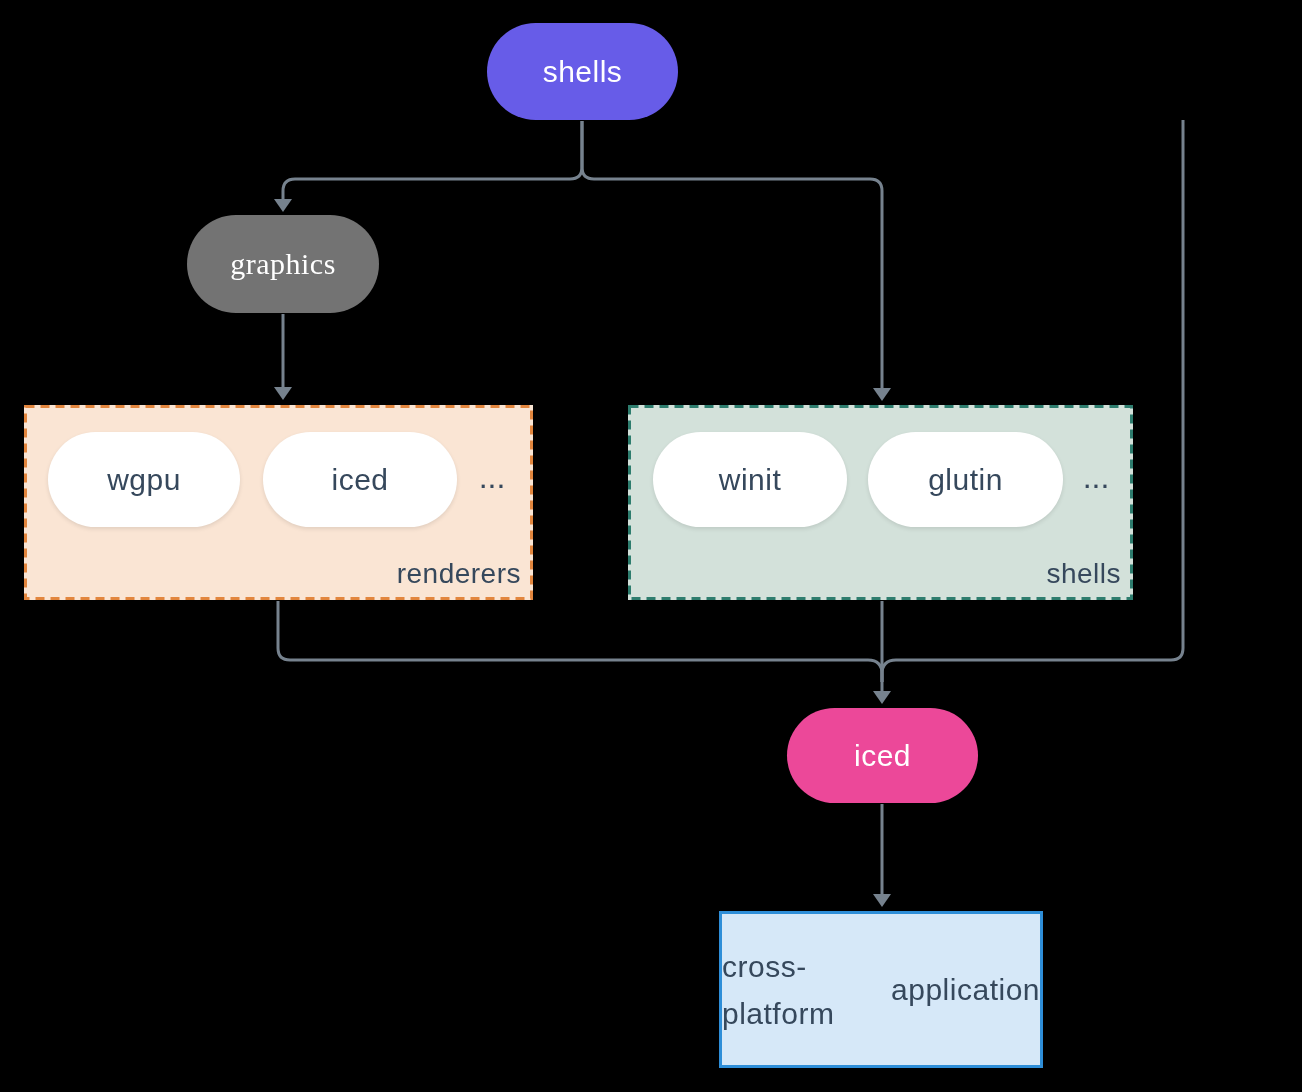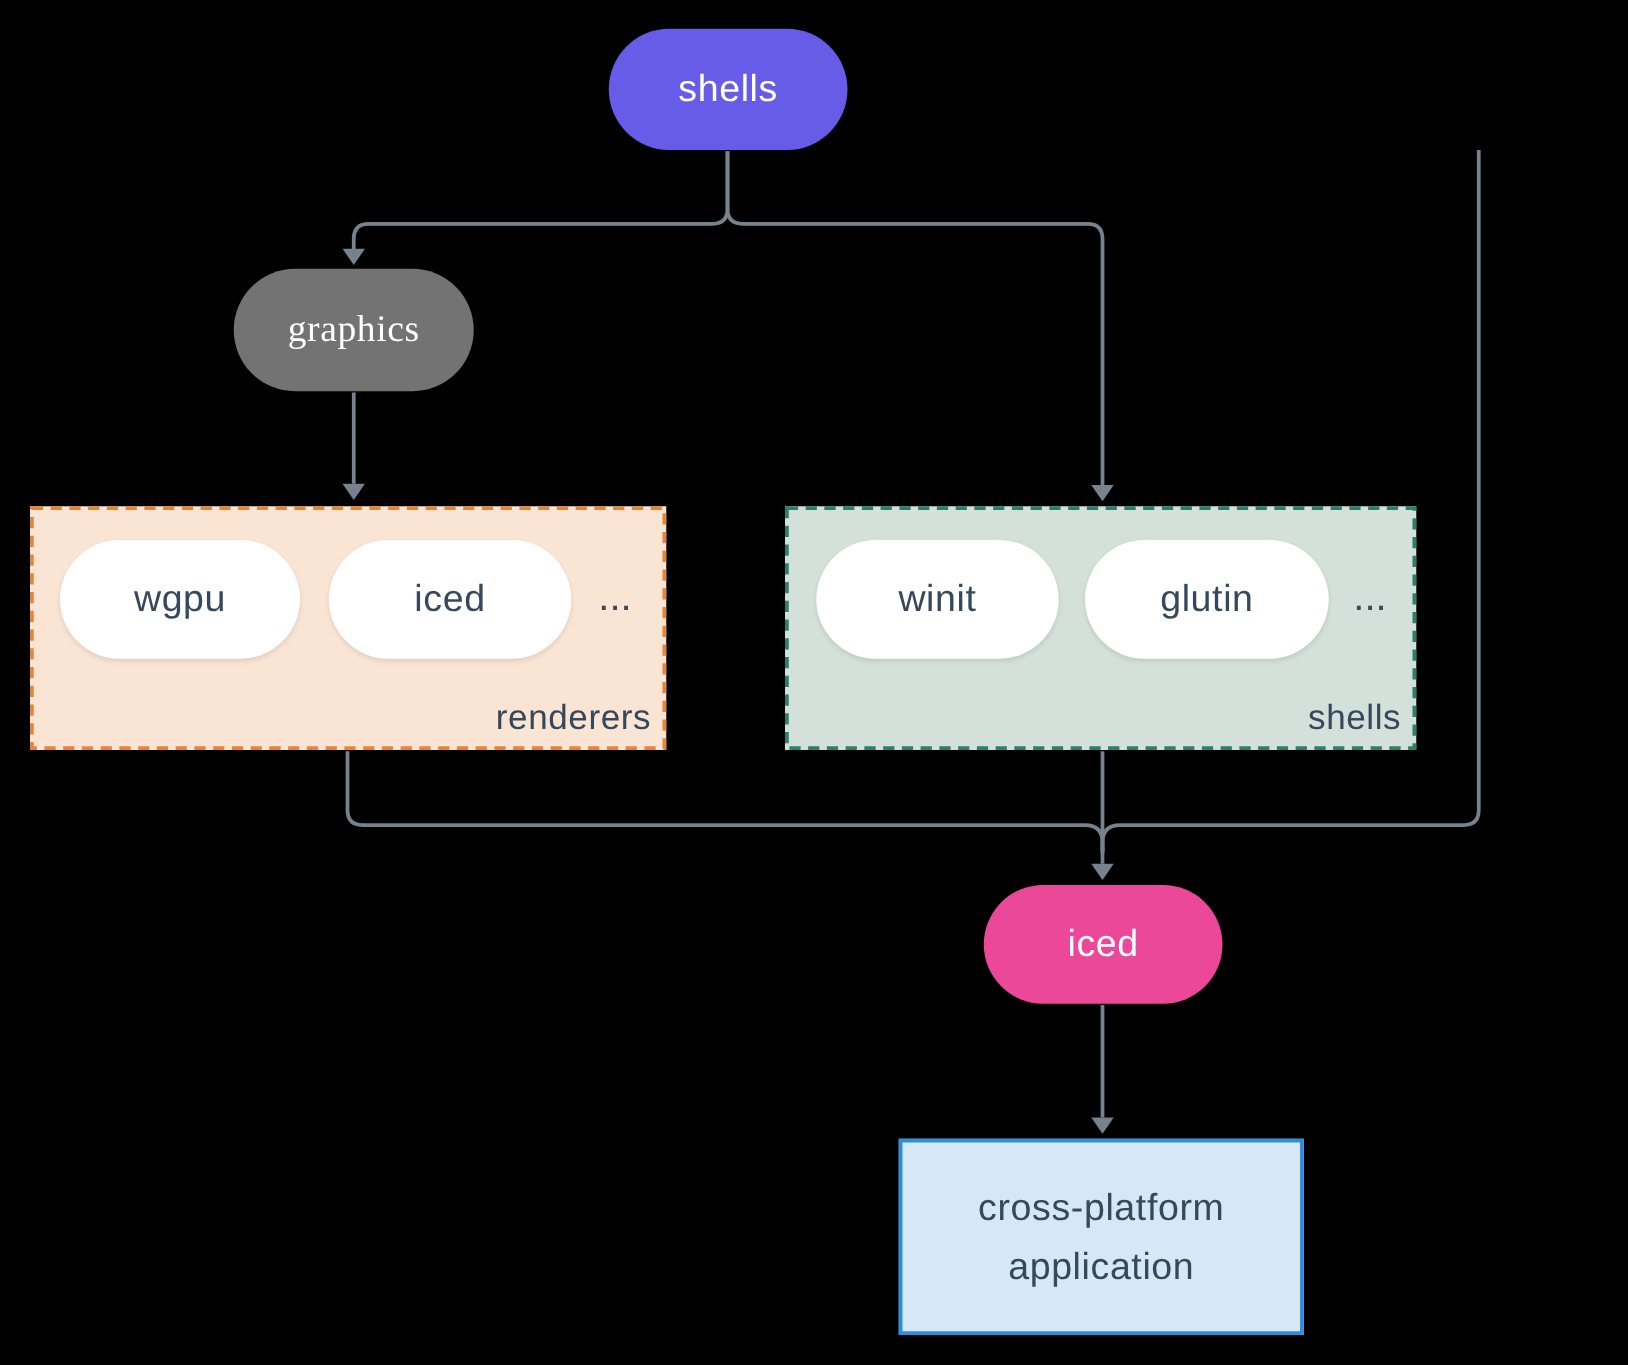--- a/index.html
+++ b/index.html
@@ -75,21 +75,21 @@
   #label-shells    { left: 880px; top: 558px; }
 
   #node-app {
     position: absolute;
     left: 719px; top: 911px;
     width: 324px; height: 157px;
     background: #d6e8f8;
     border: 3px solid #2e8ed8;
     box-sizing: border-box;
     display: flex;
-    flex-direction: column;
+    flex-direction: row;
     align-items: center;
     justify-content: center;
     font-size: 30px;
     line-height: 47px;
     letter-spacing: 0.5px;
     color: #36485c;
     z-index: 3;
   }
 
   #connector-layer {

